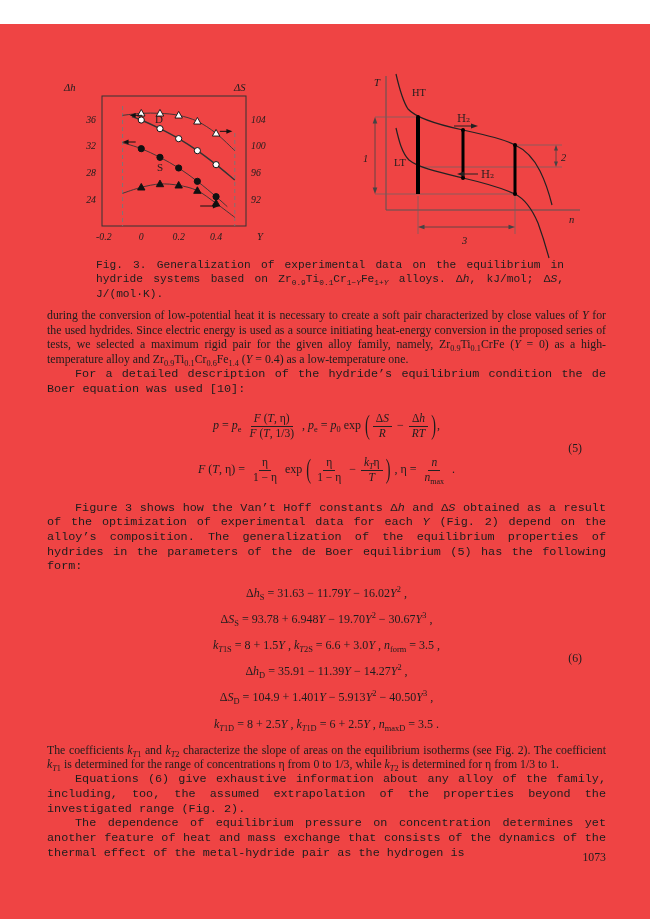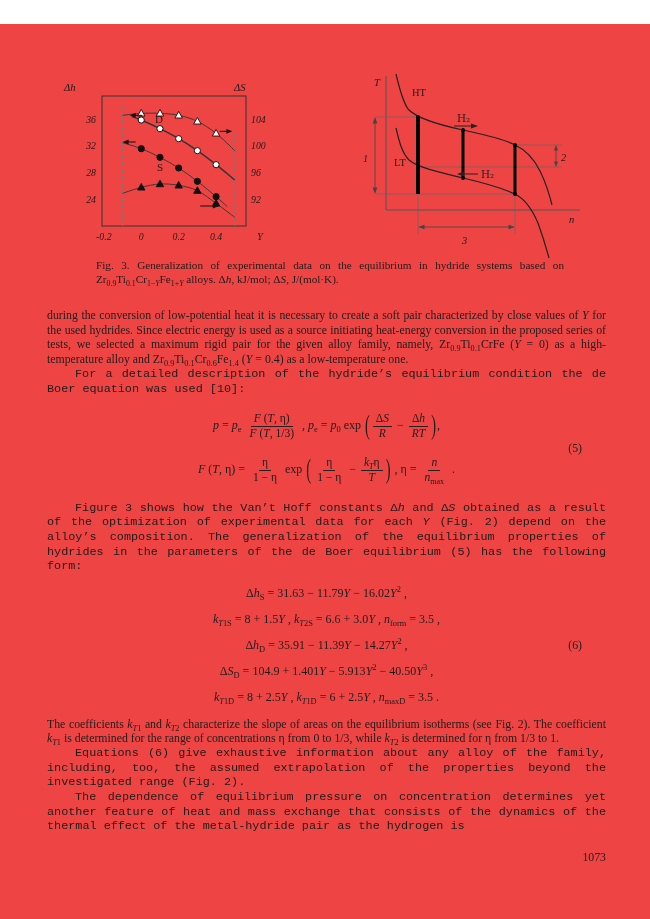--- a/index.html
+++ b/index.html
@@ -2,21 +2,21 @@
 <html><head>
 <meta charset="utf-8">
 <style>
   html,body{margin:0;padding:0;}
   body{width:650px;height:919px;background:#fff;font-family:"Liberation Serif",serif;color:#1d1d1d;}
   .page{position:relative;width:650px;height:919px;background:#ef4444;overflow:hidden;margin-top:24px;}
   .fig{position:absolute;}
   #fig3{left:58px;top:52px;}
   #fig4{left:350px;top:46px;}
   .captions{position:absolute;top:234px;left:96px;width:468px;font-size:11.2px;line-height:14.4px;text-align:justify;}
-  .captions p{margin:0 0 5px 0;}
+  .captions p{margin:0 0 5px 0;font-family:Liberation Mono, monospace;}
   .body-text{position:absolute;top:284px;left:47px;width:559px;font-size:11.8px;line-height:14.7px;text-align:justify;}
   .body-text p{margin:0;}
   p.ind{text-indent:28px;font-family:Liberation Mono, monospace;}
   .eqwrap{position:relative;margin:10px 0;}
   .eqnum{position:absolute;right:24px;top:50%;transform:translateY(-50%);font-size:11.8px;}
   .eqline{text-align:center;font-size:12px;}
   #eq5 .eqline{margin:16px 0;}
   #eq6 .eqline{margin:11.5px 0;}
   sub{font-size:0.7em;vertical-align:-0.32em;line-height:0;}
   sup{font-size:0.7em;vertical-align:0.55em;line-height:0;}
@@ -197,20 +197,21 @@
             <span class="fnum"><i>n</i></span>
             <span class="fden"><i>n</i><sub>max</sub></span>
           </span> .</div>
       <div class="eqnum">(5)</div>
     </div>
 
     <p class="ind">Figure 3 shows how the Van’t Hoff constants Δ<i>h</i>  and Δ<i>S</i> obtained as a result of the optimization of experimental data for each <i>Y</i> (Fig. 2) depend on the alloy’s composition. The generalization of the equilibrium properties of hydrides in the parameters of the de Boer equilibrium (5) has the following form:</p>
 
     <div class="eqwrap" id="eq6">
       <div class="eqline">Δ<i>h</i><sub>S</sub> = 31.63 − 11.79<i>Y</i> − 16.02<i>Y</i><sup>2</sup> ,</div>
+      <div class="eqline">Δ<i>S</i><sub>S</sub> = 93.78 + 6.948<i>Y</i> − 19.70<i>Y</i><sup>2</sup> − 30.67<i>Y</i><sup>3</sup> ,</div>
       <div class="eqline"><i>k</i><sub><i>T</i>1S</sub> = 8 + 1.5<i>Y</i> ,   <i>k</i><sub><i>T</i>2S</sub> = 6.6 + 3.0<i>Y</i> ,   <i>n</i><sub>form</sub> = 3.5 ,</div>
       <div class="eqline">Δ<i>h</i><sub>D</sub> = 35.91 − 11.39<i>Y</i> − 14.27<i>Y</i><sup>2</sup> ,</div>
       <div class="eqline">Δ<i>S</i><sub>D</sub> = 104.9 + 1.401<i>Y</i> − 5.913<i>Y</i><sup>2</sup> − 40.50<i>Y</i><sup>3</sup> ,</div>
       <div class="eqline"><i>k</i><sub><i>T</i>1D</sub> = 8 + 2.5<i>Y</i> ,   <i>k</i><sub><i>T</i>1D</sub> = 6 + 2.5<i>Y</i> ,   <i>n</i><sub>maxD</sub> = 3.5 .</div>
       <div class="eqnum">(6)</div>
     </div>
 
     <p>The coefficients <i>k</i><sub><i>T</i>1</sub> and <i>k</i><sub><i>T</i>2</sub> characterize the slope of areas on the equilibrium isotherms (see Fig. 2). The coefficient <i>k</i><sub><i>T</i>1</sub> is determined for the range of concentrations η from 0 to 1/3, while <i>k</i><sub><i>T</i>2</sub> is determined for η from 1/3 to 1.</p>
     <p class="ind">Equations (6) give exhaustive information about any alloy of the family, including, too, the assumed extrapolation of the properties beyond the investigated range (Fig. 2).</p>
     <p class="ind">The dependence of equilibrium pressure on concentration determines yet another feature of heat and mass exchange that consists of the dynamics of the thermal effect of the metal-hydride pair as the hydrogen is</p>

